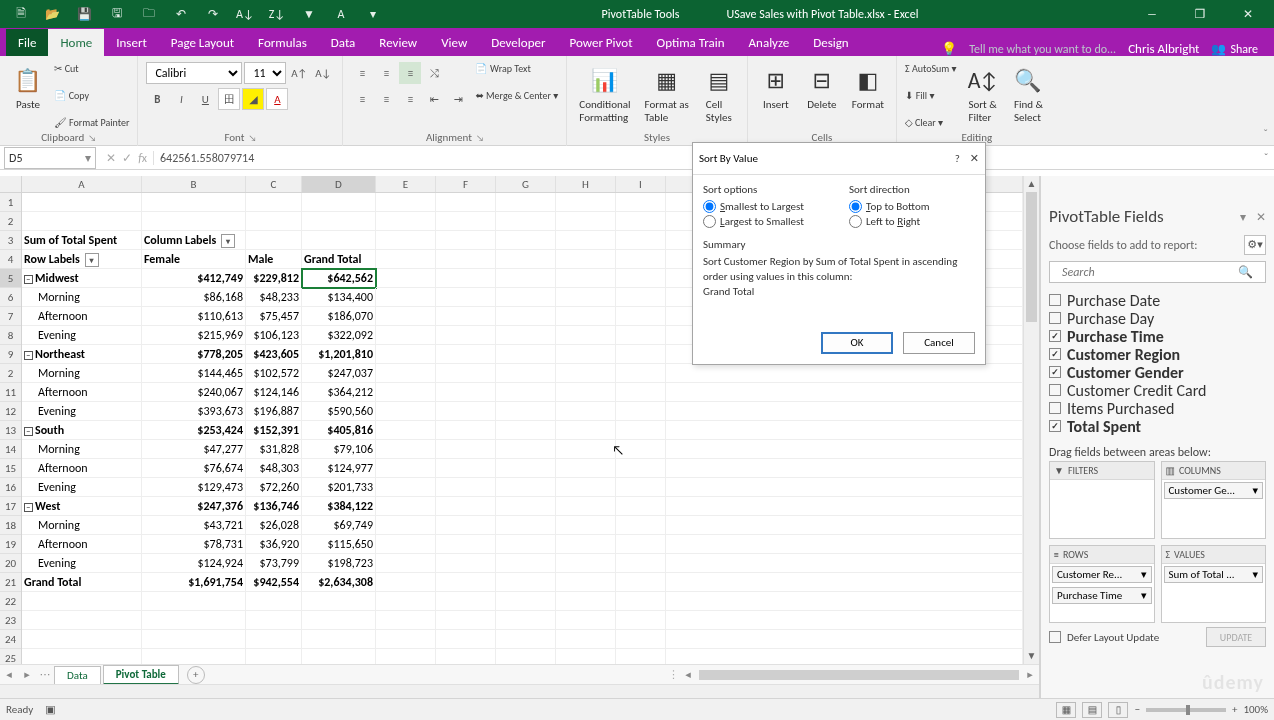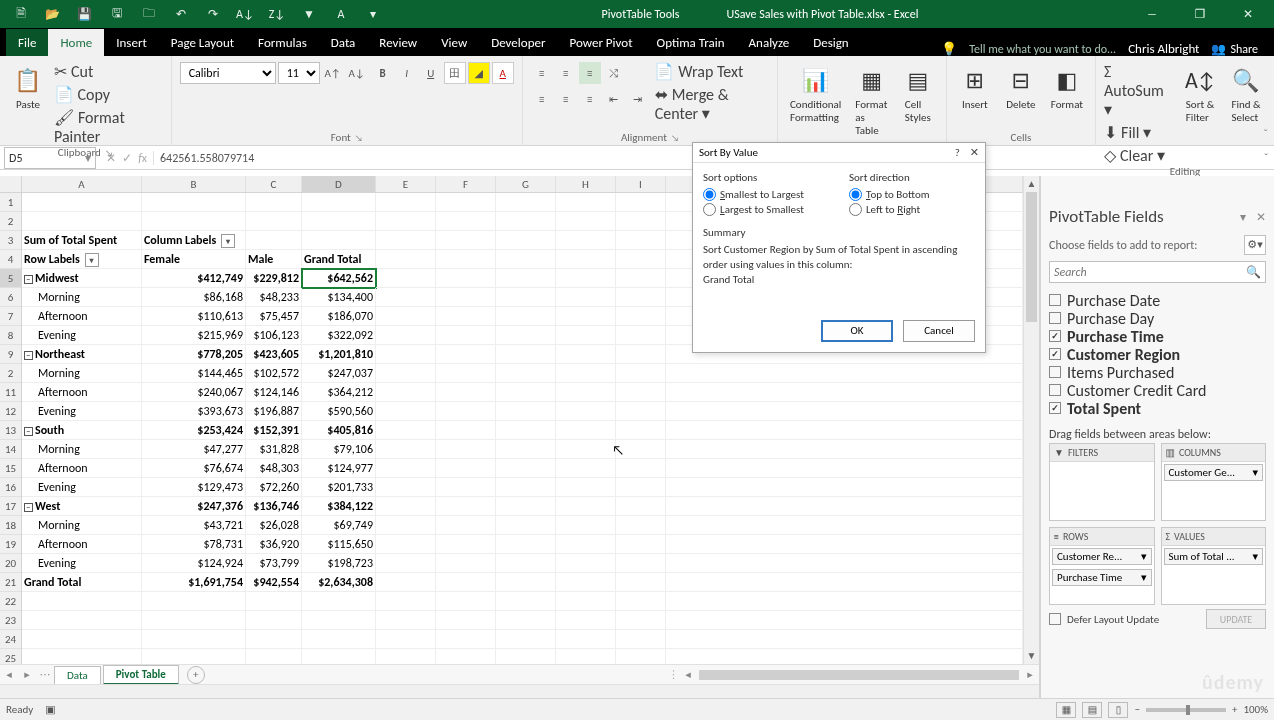--- a/index.html
+++ b/index.html
@@ -7,36 +7,36 @@
 
 
 .titlebar { height: 28px; background: #0c6332; display: flex; align-items: center; padding: 0 6px; color: #fff; }
 .titlebar .qa { display: flex; gap: 2px; align-items: center; }
 .qa-btn { width: 30px; height: 24px; display: flex; align-items: center; justify-content: center; color: #fff; opacity: .9; }
 .titlebar .center { flex: 1; display: flex; justify-content: center; gap: 47px; font-size: 12px; }
 .titlebar .right { display: flex; gap: 8px; align-items: center; }
 .win-btn { width: 40px; height: 24px; display: flex; align-items: center; justify-content: center; opacity: .9; }
 
 
-.tabs { height: 28px; background: #000000; display: flex; align-items: flex-end; padding: 0 6px; color: #fff; font-size: 13px; }
+.tabs { height: 28px; background: #a21caf; display: flex; align-items: flex-end; padding: 0 6px; color: #fff; font-size: 13px; }
 .tab { padding: 6px 12px; cursor: pointer; }
 .tab.file { background: #0a5429; }
 .tab.active { background: #f1f1f1; color: #217346; }
 .tab-right { margin-left: auto; display: flex; gap: 12px; align-items: center; padding-right: 10px; }
 .tell { color: #bfe3cf; opacity: .85; font-size: 12px; }
 .share { display: flex; align-items: center; gap: 4px; font-size: 12px; }
 
 
 .ribbon { height: 90px; background: #f1f1f1; border-bottom: 1px solid #d4d4d4; display: flex; position: relative; }
 .ribgroup { border-right: 1px solid #e0e0e0; padding: 2px 8px 0 8px; display: flex; flex-direction: column; justify-content: space-between; height: 90px; }
 .ribgroup .label { font-size: 11px; color: #666; text-align: center; padding-bottom: 2px; }
 .ribgroup .body { display: flex; align-items: flex-start; gap: 6px; flex: 1; padding-top: 4px; }
 .rib-big { display: flex; flex-direction: column; align-items: center; justify-content: center; gap: 2px; font-size: 11px; color: #333; padding: 2px 4px; }
 .rib-big .icon { width: 32px; height: 32px; display: flex; align-items: center; justify-content: center; font-size: 22px; }
-.rib-col { display: flex; flex-direction: column; gap: 4px; justify-content: flex-end; font-size: 16px; color: #444; }
+.rib-col { display: flex; flex-direction: column; gap: 14px; justify-content: flex-end; font-size: 10px; color: #444; }
 .rib-mini { width: 22px; height: 22px; border: 1px solid #ccc; display: inline-flex; align-items: center; justify-content: center; background: #fff; font-size: 11px; color: #555; }
 .rib-mini.nb { border: none; background: transparent; }
 select.rib-sel, input.rib-sel { height: 22px; border: 1px solid #c0c0c0; font-size: 12px; padding: 0 4px; background: #fff; }
 .rib-row { display: flex; gap: 2px; align-items: center; }
 .collapse { position: absolute; right: 6px; bottom: 4px; color: #888; }
 .launcher { font-size: 9px; color: #888; margin-left: 4px; }
 
 
 .fmrow { height: 24px; border-bottom: 1px solid #d4d4d4; display: flex; align-items: center; }
 .namebox { width: 92px; height: 22px; border: 1px solid #c0c0c0; margin: 0 4px; padding: 0 4px; font-size: 12px; display: flex; align-items: center; color: #333; }
@@ -75,40 +75,40 @@
 .sheettabs { position: absolute; bottom: 0; left: 0; right: 0; height: 34px; display: flex; flex-direction: column; }
 .tabrow { height: 20px; display: flex; align-items: center; background: #f7f7f7; border-top: 1px solid #e0e0e0; font-size: 11px; }
 .navbtn { width: 18px; text-align: center; color: #888; }
 .sheettab { padding: 2px 12px; border: 1px solid #c0c0c0; border-bottom: none; background: #fff; margin-right: 2px; color: #106a3a; }
 .sheettab.active { font-weight: 600; border-bottom: 2px solid #217346; }
 .addsheet { width: 18px; height: 18px; border: 1px solid #bbb; border-radius: 50%; text-align: center; line-height: 15px; margin-left: 6px; color: #666; }
 .hscroll { height: 14px; background: #f0f0f0; border-top: 1px solid #e0e0e0; position: relative; }
 
 
 .dialog { position: absolute; top: 142px; left: 692px; width: 294px; background: #fff; border: 1px solid #a5a5a5; box-shadow: 2px 2px 6px rgba(0,0,0,.15); font-size: 11px; z-index: 50; }
-.dialog .titleb { height: 20px; border-bottom: 1px solid #ddd; display: flex; align-items: center; padding: 0 6px; background: #fff; }
+.dialog .titleb { height: 32px; border-bottom: 1px solid #ddd; display: flex; align-items: center; padding: 0 6px; background: #fff; }
 .dialog .titleb .x { margin-left: auto; display: flex; gap: 10px; color: #444; }
 .dialog .body { padding: 8px 10px 10px; }
 .dialog .cols { display: flex; gap: 20px; }
 .dialog .cols .col { flex: 1; }
 .dialog .grp { margin-bottom: 8px; }
 .dialog .grp .gh { margin-bottom: 4px; color: #333; }
 .dialog label { display: flex; align-items: center; gap: 4px; margin: 2px 0; color: #333; }
 .dialog .underline { text-decoration: underline; }
 .dialog .summary { color: #333; line-height: 1.35; margin: 4px 0 32px; }
 .dialog .btns { display: flex; justify-content: flex-end; gap: 10px; }
 .dialog .btn { width: 72px; height: 22px; border: 1px solid #999; background: #fdfdfd; font-size: 11px; }
 .dialog .btn.primary { border: 2px solid #3277c2; }
 
 
 .fields .head { display: flex; align-items: center; padding: 6px 8px; font-size: 17px; color: #444; margin-top: 24px; }
 .fields .head .x { margin-left: auto; display: flex; gap: 10px; color: #888; font-size: 12px; }
 .fields .sub { padding: 2px 8px; color: #666; display: flex; align-items: center; }
 .gear { width: 22px; height: 20px; border: 1px solid #c0c0c0; background: #fff; text-align: center; line-height: 18px; font-size: 11px; color: #555; margin-left: auto; }
-.search { margin: 4px 8px; height: 22px; border: 1px solid #c0c0c0; display: flex; align-items: center; padding: 0 4px; color: #888; background: #fff; }
+.search { margin: 4px 8px; height: 22px; border: 1px solid #c0c0c0; display: flex; align-items: center; padding: 0 12px; color: #888; background: #fff; }
 .search input { border: none; flex: 1; font-size: 12px; outline: none; font-style: italic; }
 .flist { flex: 0 0 auto; padding: 4px 2px 4px 8px; overflow: hidden; }
 .flist .item { display: flex; align-items: center; gap: 6px; height: 18px; font-size: 16px; color: #333; }
 .flist .item .cb { width: 12px; height: 12px; border: 1px solid #888; display: inline-block; text-align: center; line-height: 10px; font-size: 9px; color: #333; }
 .flist .item.checked { font-weight: 600; }
 .flist .item.checked .cb::after { content: "✓"; }
 .drag { padding: 6px 8px 2px; color: #444; }
 .areas { display: grid; grid-template-columns: 1fr 1fr; grid-template-rows: 78px 78px; gap: 6px; padding: 0 8px; }
 .area { border: 1px solid #c8c8c8; background: #fff; display: flex; flex-direction: column; font-size: 11px; }
 .area .ah { background: #ececec; padding: 2px 4px; color: #555; display: flex; align-items: center; gap: 4px; border-bottom: 1px solid #d8d8d8; font-size: 10px; }
@@ -189,21 +189,21 @@
         </div>
       <div class="rib-col">
         <span>✂ <span>Cut</span></span>
         <span>📄 <span>Copy</span></span>
         <span>🖌 <span>Format Painter</span></span>
       </div>
     </div>
     <div class="label"><span>Clipboard</span><span class="launcher">↘</span></div>
   </div>
   <div class="ribgroup">
-    <div class="body" style="flex-direction:row;gap:4px;">
+    <div class="body" style="flex-direction:column;gap:4px;">
       <div class="rib-row">
         <select class="rib-sel" style="width:96px"><option>Calibri</option></select>
         <select class="rib-sel" style="width:42px"><option>11</option></select>
         <span class="rib-mini nb">A↑</span>
         <span class="rib-mini nb">A↓</span>
       </div>
       <div class="rib-row">
         <span class="rib-mini nb">
             <b>B</b>
           </span>
@@ -713,27 +713,31 @@
           <span>Purchase Day</span>
         </div>
         <div class="item checked">
           <span class="cb"></span>
           <span>Purchase Time</span>
         </div>
         <div class="item checked">
           <span class="cb"></span>
           <span>Customer Region</span>
         </div>
+        <div class="item checked">
+          <span class="cb"></span>
+          <span>Customer Gender</span>
+        </div>
+        <div class="item">
+          <span class="cb"></span>
+          <span>Customer Credit Card</span>
+        </div>
         <div class="item">
           <span class="cb"></span>
           <span>Items Purchased</span>
-        </div>
-        <div class="item">
-          <span class="cb"></span>
-          <span>Customer Credit Card</span>
         </div>
         <div class="item checked">
           <span class="cb"></span>
           <span>Total Spent</span>
         </div>
       </div>
     <div class="drag">Drag fields between areas below:</div>
     <div class="areas">
       <div class="area">
           <div class="ah">

